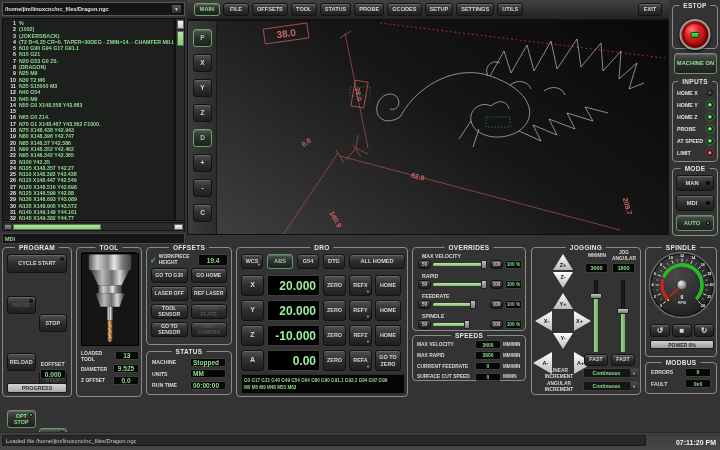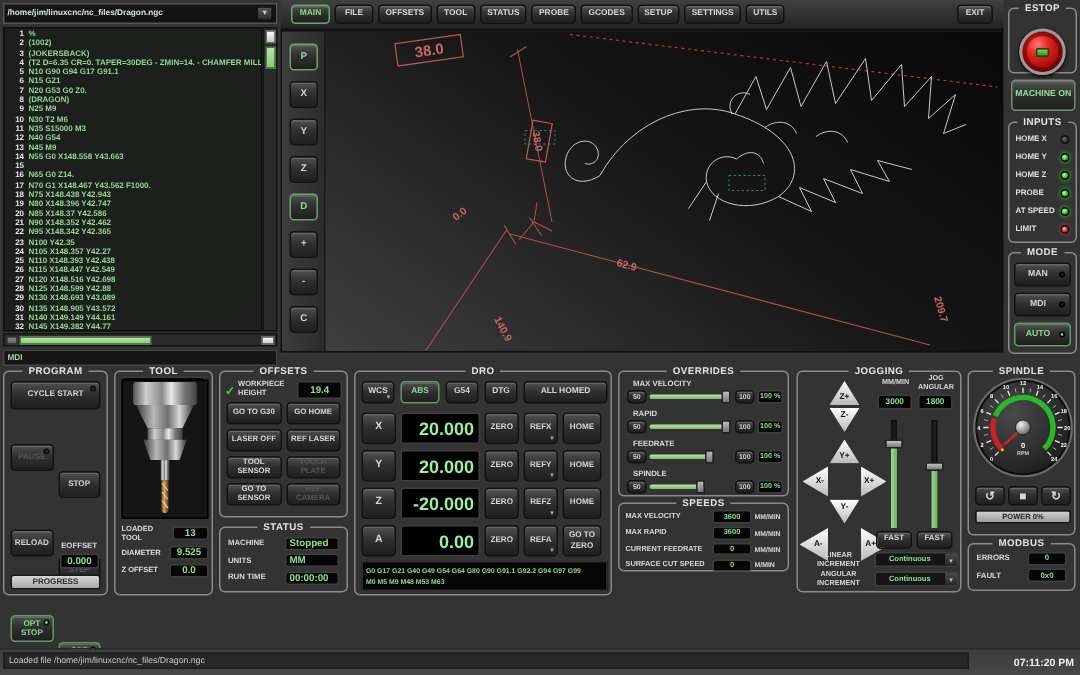--- a/index.html
+++ b/index.html
@@ -574,21 +574,21 @@
         </div>
         <div class="dro-row" style="top: 52px;">
           <div class="btn axis-btn">Y</div>
           <div class="val dro-val">20.000</div>
           <div class="btn dro-sm">ZERO</div>
           <div class="btn dro-sm">REFY<div class="dd">▼</div></div>
           <div class="btn dro-sm" style="width: 26px;">HOME</div>
         </div>
         <div class="dro-row" style="top: 77px;">
           <div class="btn axis-btn">Z</div>
-          <div class="val dro-val">-20.000</div>
+          <div class="val dro-val">-10.000</div>
           <div class="btn dro-sm">ZERO</div>
           <div class="btn dro-sm">REFZ<div class="dd">▼</div></div>
           <div class="btn dro-sm" style="width: 26px;">HOME</div>
         </div>
         <div class="dro-row" style="top: 102px;">
           <div class="btn axis-btn">A</div>
           <div class="val dro-val">0.00</div>
           <div class="btn dro-sm">ZERO</div>
           <div class="btn dro-sm">REFA<div class="dd">▼</div></div>
           <div class="btn dro-sm" style="width: 26px;">GO TO ZERO</div>

